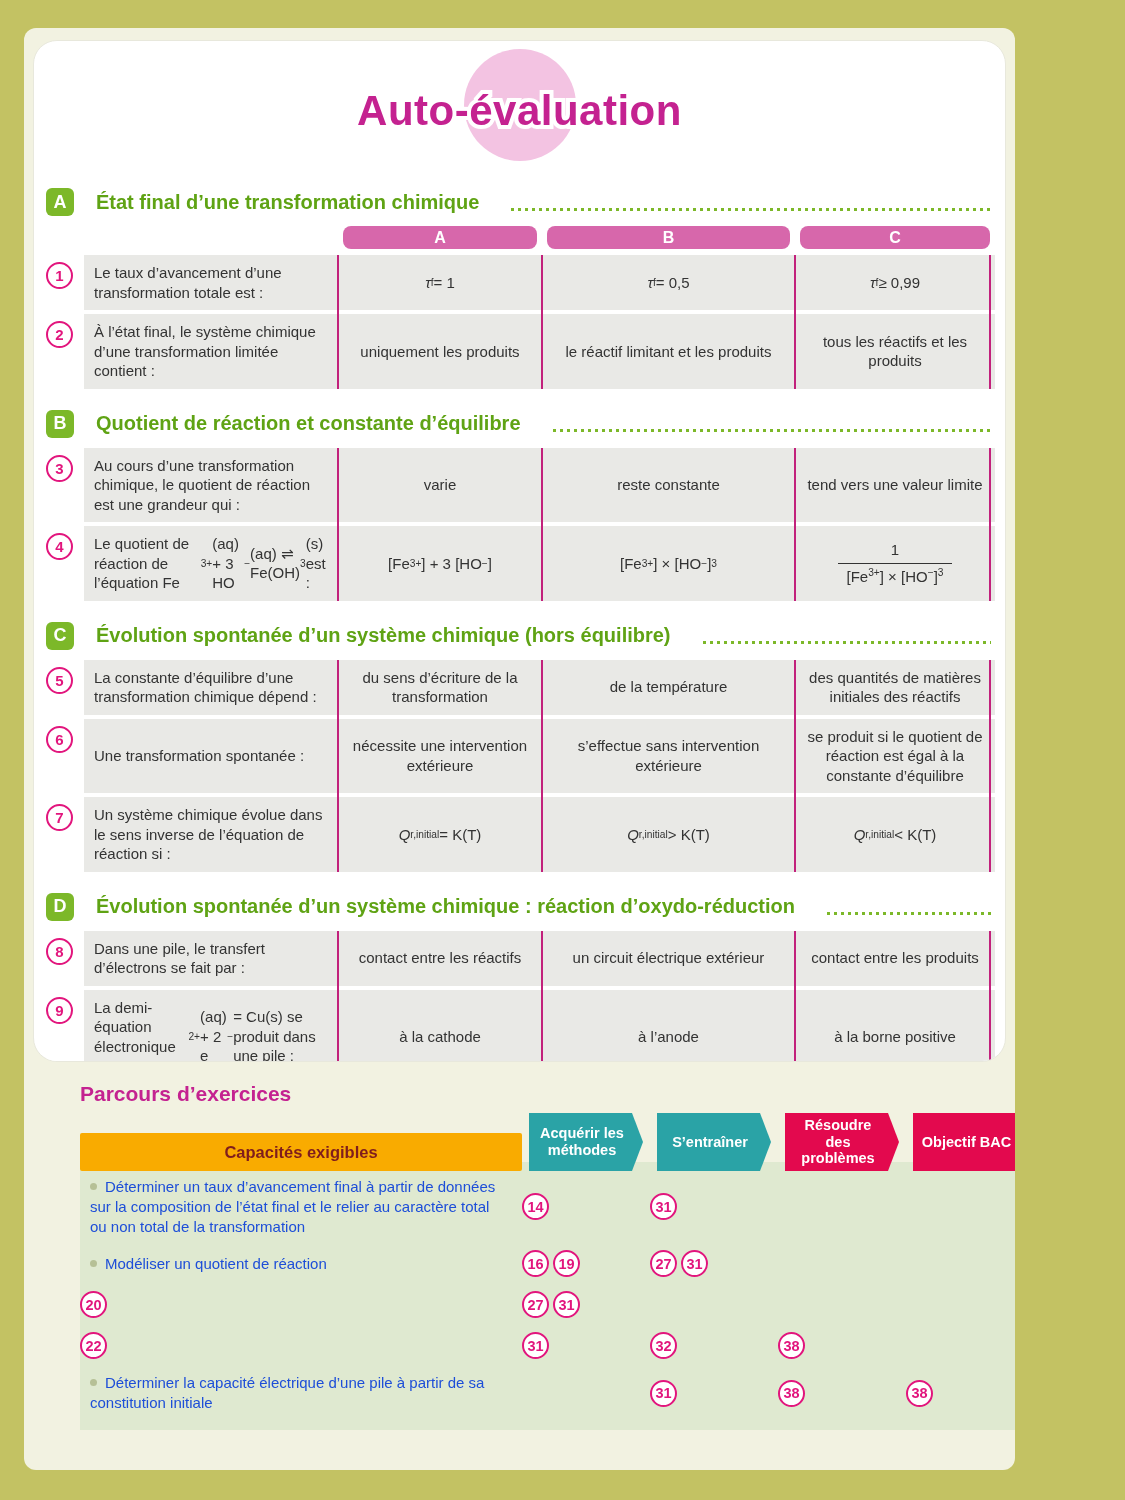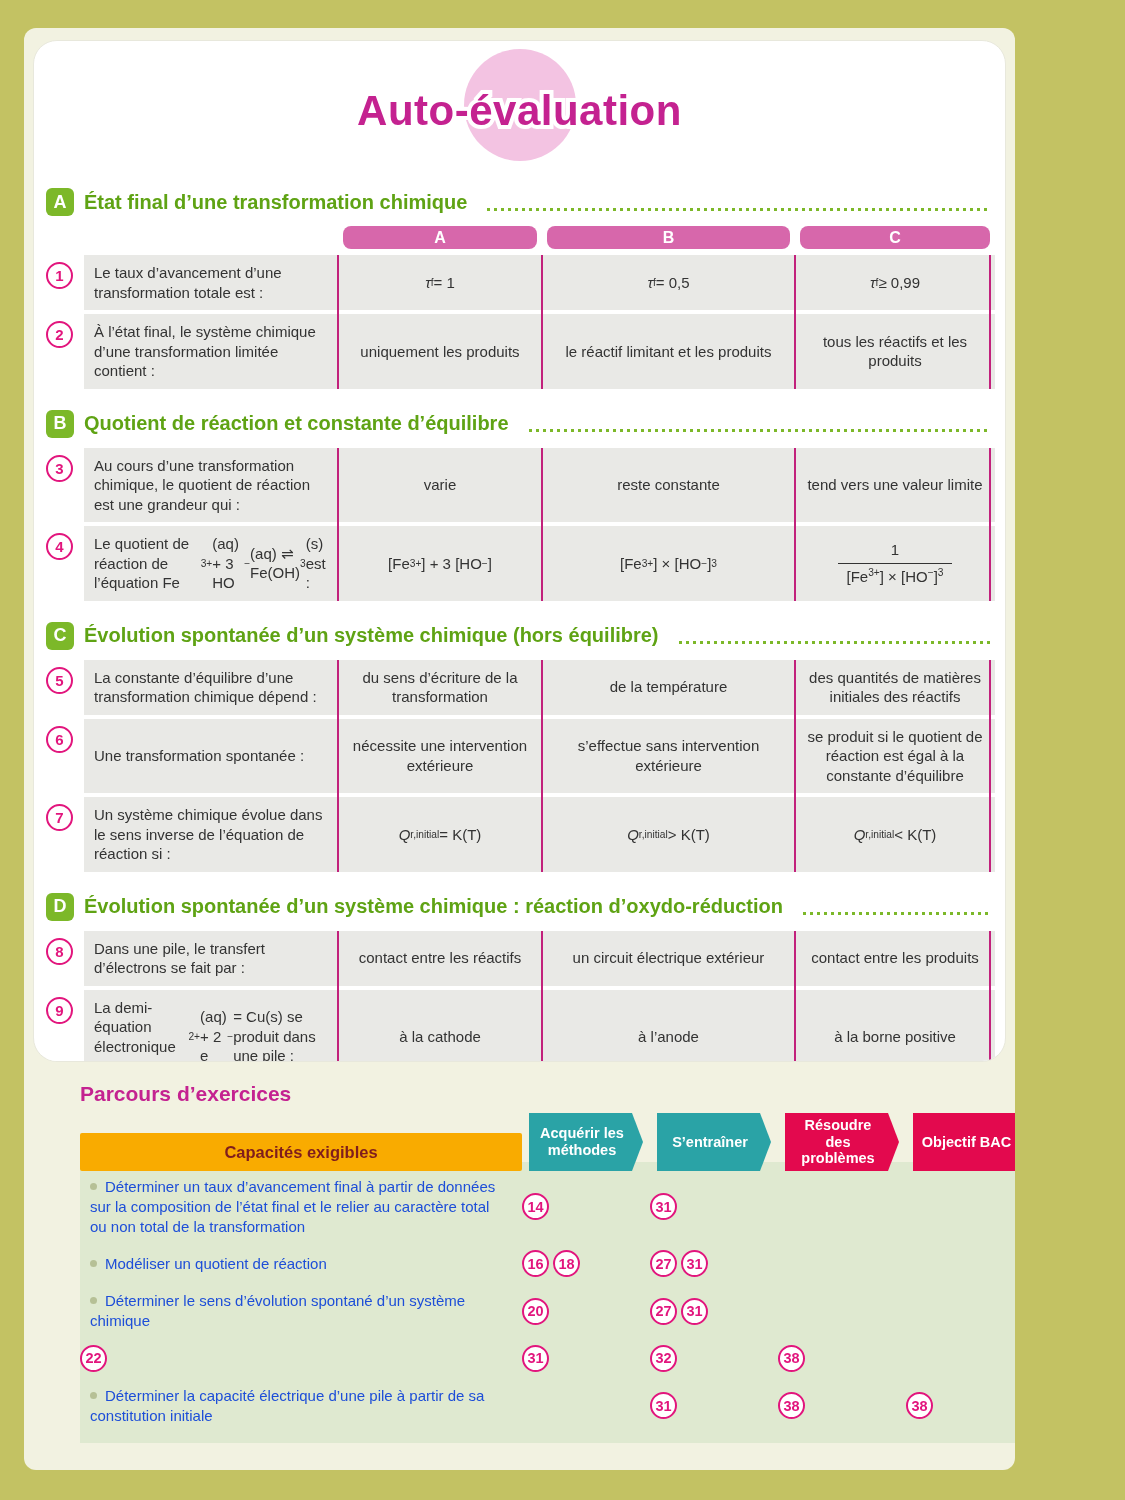--- a/index.html
+++ b/index.html
@@ -54,21 +54,21 @@
   }
   .title-main{color:var(--magenta)}
 
   .section-heading{display:flex;align-items:center;gap:10px;margin:20px 0 9px;height:30px}
   .quiz-section:first-child .section-heading{margin-top:4px}
   .badge{
     width:28px;height:28px;border-radius:6px;background:var(--green);
     color:#fff;font-weight:bold;font-size:18px;
     display:flex;align-items:center;justify-content:center;flex:0 0 auto;
   }
-  .section-title{margin:0;font-size:20px;font-weight:bold;color:var(--green_dark);white-space:nowrap}
+  .section-title{margin:12px;font-size:20px;font-weight:bold;color:var(--green_dark);white-space:nowrap}
   .dots{
     flex:1;height:5px;align-self:center;margin:14px 2px 0 8px;
     background-image:radial-gradient(circle,var(--green) 1.5px,transparent 1.8px);
     background-size:7px 5px;background-repeat:repeat-x;background-position:0 50%;
   }
 
   .col-headers,.quiz-row{display:grid;grid-template-columns:38px 254px 204px 253px 200px}
   .col-headers{margin-bottom:6px}
   .colh{
     height:23px;margin:0 5px;border-radius:8px;background:var(--pink_header);
@@ -312,32 +312,31 @@
                 <span class="exnum">31</span>
               </div>
     <div class="ex-cell"></div>
     <div class="ex-cell"></div>
   </div>
 
   <div class="ex-row">
     <div class="ex-text"><span class="bullet"></span><span>Modéliser un quotient de réaction</span></div>
     <div class="ex-cell">
                 <span class="exnum">16</span>
-                <span class="exnum">18</span>
+                <span class="exnum">19</span>
               </div>
     <div class="ex-cell">
                 <span class="exnum">27</span>
                 <span class="exnum">31</span>
               </div>
     <div class="ex-cell"></div>
     <div class="ex-cell"></div>
   </div>
 
   <div class="ex-row">
-    <div class="ex-text"><span class="bullet"></span><span>Déterminer le sens d’évolution spontané d’un système chimique</span></div>
     <div class="ex-cell">
                 <span class="exnum">20</span>
               </div>
     <div class="ex-cell">
                 <span class="exnum">27</span>
                 <span class="exnum">31</span>
               </div>
     <div class="ex-cell"></div>
     <div class="ex-cell"></div>
   </div>

